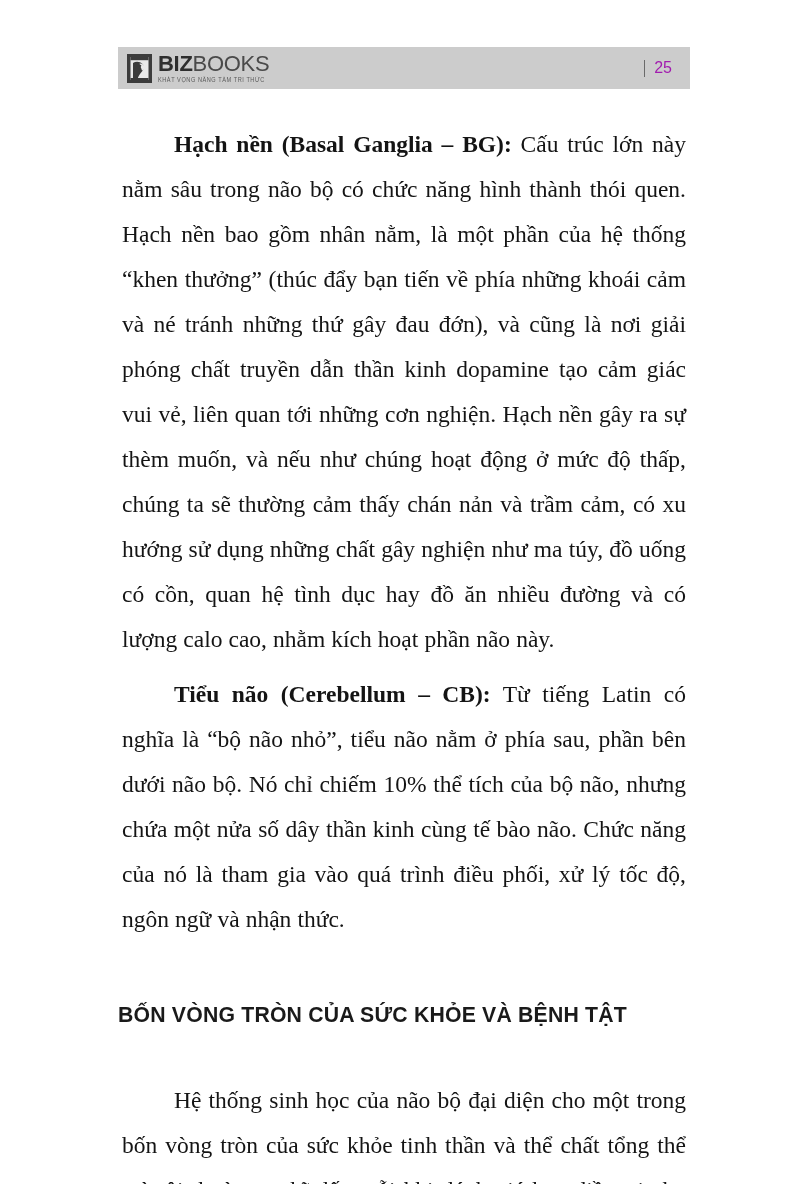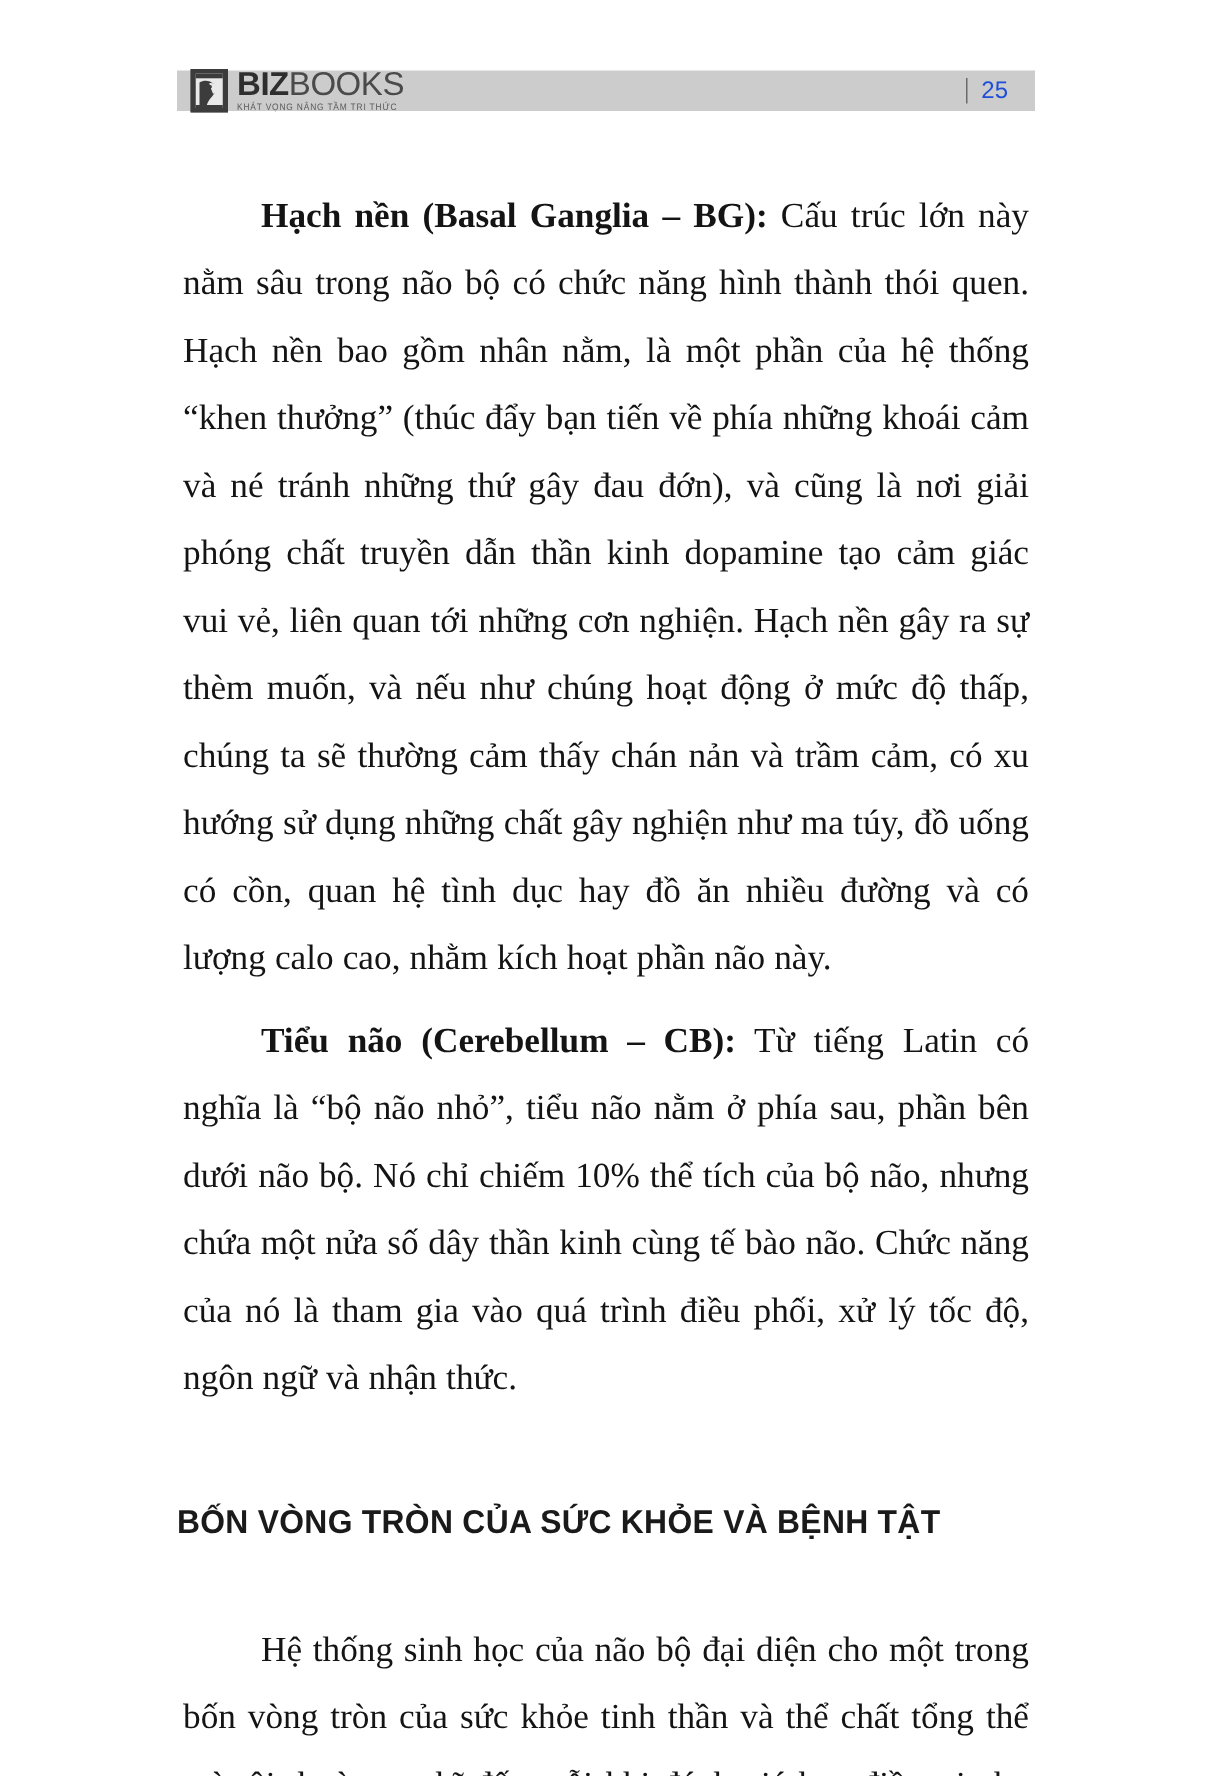--- a/index.html
+++ b/index.html
@@ -22,21 +22,21 @@
     inset: 0;
     background: #ffffff;
   }
 
   
   .header-band {
     position: absolute;
     left: 118px;
     top: 47px;
     width: 572px;
-    height: 27px;
+    height: 42px;
     background: #cccccc;
     display: flex;
     align-items: center;
     justify-content: space-between;
   }
 
   .logo-block {
     display: flex;
     align-items: center;
     padding-left: 9px;
@@ -84,21 +84,21 @@
     transform: scaleY(1.12);
     transform-origin: left top;
   }
 
   .page-num-block {
     display: flex;
     align-items: center;
     padding-right: 18px;
     font-family: "Liberation Sans", "DejaVu Sans", sans-serif;
     font-size: 16px;
-    color: #1d4ed8;
+    color: #a21caf;
   }
   .page-num-rule {
     display: inline-block;
     width: 1px;
     height: 17px;
     background: #6a6a6a;
     margin-right: 9px;
   }
 
   

